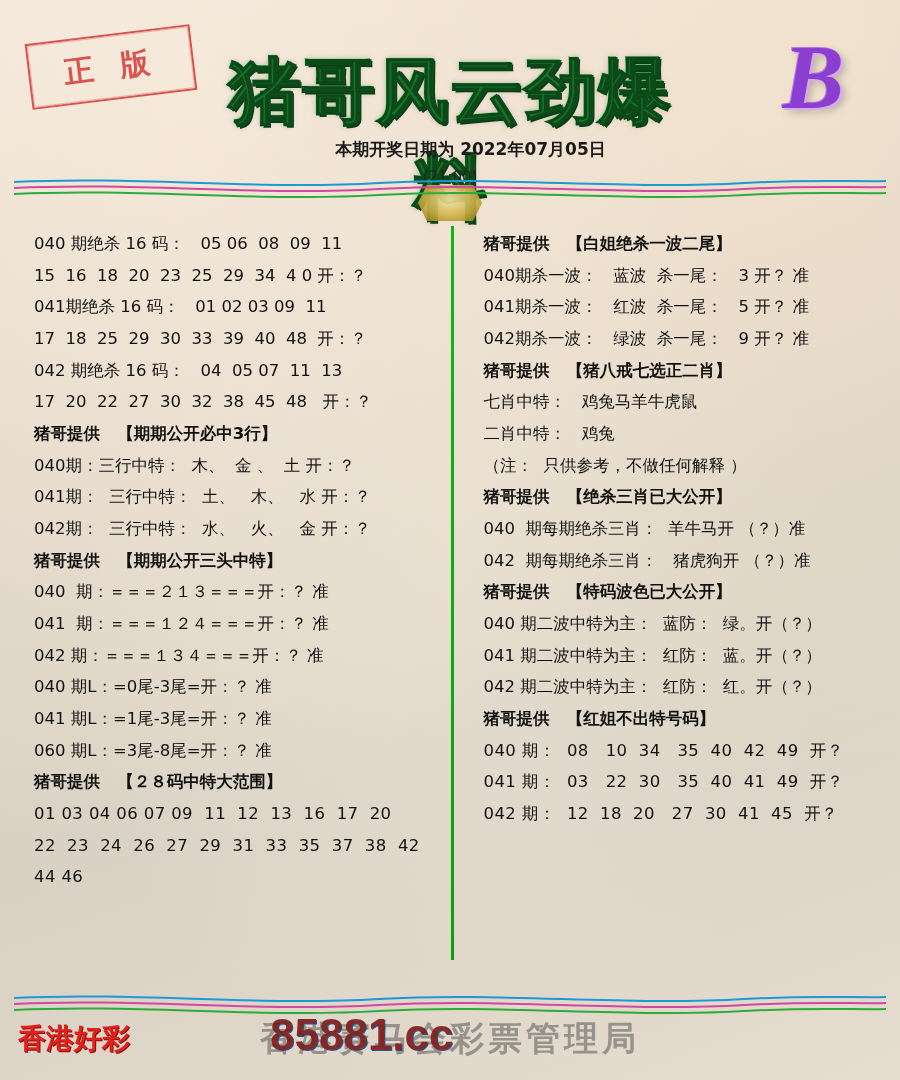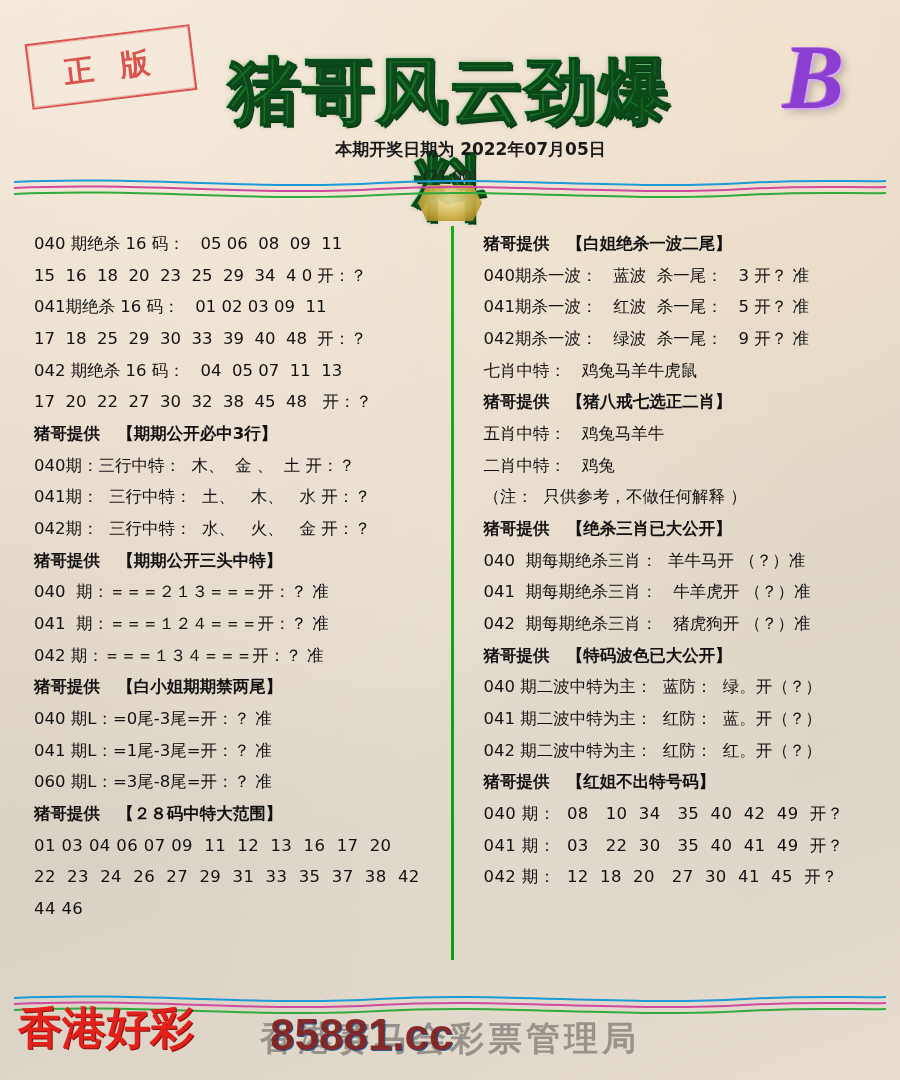--- a/index.html
+++ b/index.html
@@ -87,21 +87,21 @@
 
   
   .footer{position:absolute;left:0;right:0;bottom:0;height:110px;}
   .foot-ghost{
     position:absolute;left:0;right:0;bottom:18px;text-align:center;
     font-size:34px;font-weight:bold;color:rgba(60,60,60,.45);
     letter-spacing:4px;font-family:"DejaVu Sans",sans-serif;
   }
   .foot-red{
     position:absolute;left:18px;bottom:22px;
-    font-size:44px;font-weight:bold;color:#e2211c;
+    font-size:28px;font-weight:bold;color:#e2211c;
     font-family:"DejaVu Sans",sans-serif;
     text-shadow:1px 1px 0 #8d0d0a;
   }
   .foot-site{
     position:absolute;left:270px;bottom:20px;
     font-size:44px;font-weight:bold;color:#7f1d1d;
     font-family:Liberation Sans, sans-serif;
     text-shadow:1px 1px 0 #15508f;
     opacity:.92;
     text-align:right;
@@ -138,45 +138,42 @@
       <div class="line">042 期绝杀 16 码：   04  05 07  11  13</div>
       <div class="line">17  20  22  27  30  32  38  45  48   开：？</div>
       <div class="line bold">猪哥提供   【期期公开必中3行】</div>
       <div class="line">040期：三行中特：  木、  金 、  土 开：？</div>
       <div class="line">041期：  三行中特：  土、   木、   水 开：？</div>
       <div class="line">042期：  三行中特：  水、   火、   金 开：？</div>
       <div class="line bold">猪哥提供   【期期公开三头中特】</div>
       <div class="line">040  期：＝＝＝２１３＝＝＝开：？ 准</div>
       <div class="line">041  期：＝＝＝１２４＝＝＝开：？ 准</div>
       <div class="line">042 期：＝＝＝１３４＝＝＝开：？ 准</div>
-      <div class="line bold">猪哥提供   【白小姐期期禁两尾】</div>
       <div class="line">040 期L：=0尾-3尾=开：？ 准</div>
       <div class="line">041 期L：=1尾-3尾=开：？ 准</div>
       <div class="line">060 期L：=3尾-8尾=开：？ 准</div>
       <div class="line bold">猪哥提供   【２８码中特大范围】</div>
       <div class="line nums">01 03 04 06 07 09  11  12  13  16  17  20</div>
       <div class="line nums">22  23  24  26  27  29  31  33  35  37  38  42</div>
       <div class="line nums">44 46</div>
     </div>
 
     <div class="divider"></div>
 
     <div class="col right">
       <div class="line bold">猪哥提供   【白姐绝杀一波二尾】</div>
       <div class="line">040期杀一波：   蓝波  杀一尾：   3 开？ 准</div>
       <div class="line">041期杀一波：   红波  杀一尾：   5 开？ 准</div>
       <div class="line">042期杀一波：   绿波  杀一尾：   9 开？ 准</div>
+      <div class="line bold">猪哥提供   【猪八戒七选正二肖】</div>
       <div class="line">七肖中特：   鸡兔马羊牛虎鼠</div>
-      <div class="line bold">猪哥提供   【猪八戒七选正二肖】</div>
-      <div class="line">五肖中特：   鸡兔马羊牛</div>
       <div class="line">二肖中特：   鸡兔</div>
       <div class="line">（注：  只供参考，不做任何解释 ）</div>
       <div class="line bold">猪哥提供   【绝杀三肖已大公开】</div>
       <div class="line">040  期每期绝杀三肖：  羊牛马开 （？）准</div>
-      <div class="line">041  期每期绝杀三肖：   牛羊虎开 （？）准</div>
       <div class="line">042  期每期绝杀三肖：   猪虎狗开 （？）准</div>
       <div class="line bold">猪哥提供   【特码波色已大公开】</div>
       <div class="line">040 期二波中特为主：  蓝防：  绿。开（？）</div>
       <div class="line">041 期二波中特为主：  红防：  蓝。开（？）</div>
       <div class="line">042 期二波中特为主：  红防：  红。开（？）</div>
       <div class="line bold">猪哥提供   【红姐不出特号码】</div>
       <div class="line nums">040 期：  08   10  34   35  40  42  49  开？</div>
       <div class="line nums">041 期：  03   22  30   35  40  41  49  开？</div>
       <div class="line nums">042 期：  12  18  20   27  30  41  45  开？</div>
     </div>

